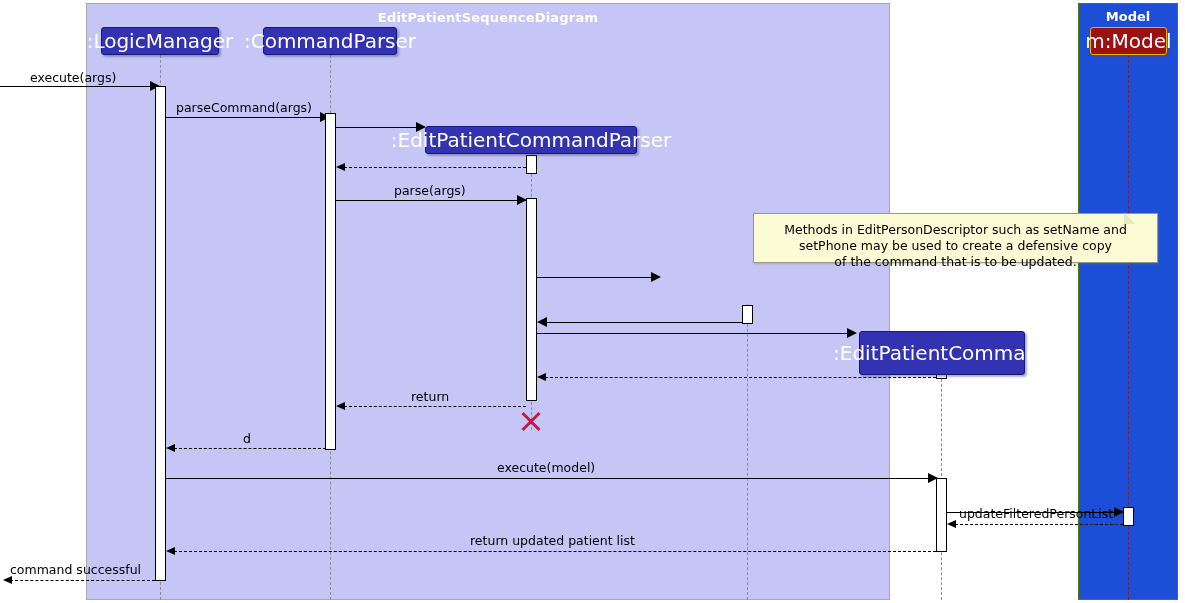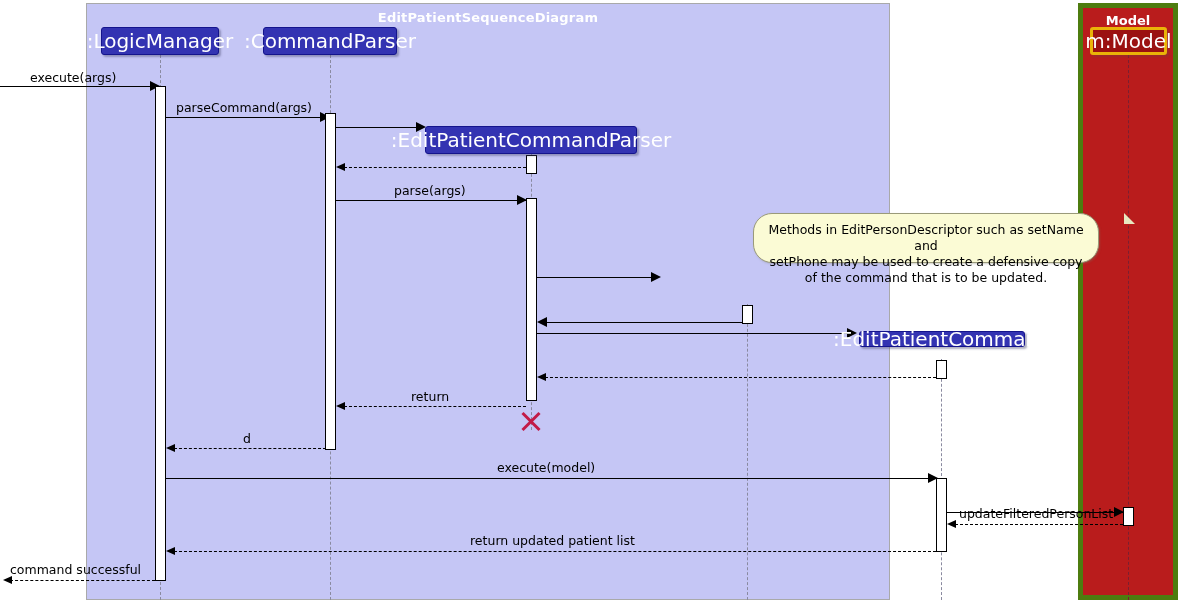--- a/index.html
+++ b/index.html
@@ -3,33 +3,33 @@
 <meta charset="utf-8">
 <style>
   html,body{margin:0;padding:0;background:#ffffff;}
   body{width:1185px;height:603px;position:relative;overflow:hidden;
        font-family:"DejaVu Sans","Liberation Sans",sans-serif;}
   #stage{position:absolute;left:0;top:0;width:1185px;height:603px;}
 
   
   .region{position:absolute;box-sizing:border-box;}
   .region-logic{background:#C5C6F5;border:1px solid #A9A9A9;}
-  .region-model{background:#b91c1c;border:5px solid #4d7c0f;}
+  .region-model{background:#1d4ed8;border:1px solid #4d7c0f;}
   .region-title{position:absolute;width:100%;text-align:center;color:#ffffff;
     font-weight:bold;font-size:13px;top:6px;left:0;letter-spacing:.2px;}
   .region-title-model{position:absolute;width:100%;text-align:center;color:#ffffff;
     font-weight:bold;font-size:13px;top:5px;left:0;}
 
   
   .lifebox{position:absolute;box-sizing:border-box;color:#ffffff;
     font-size:20px;line-height:1;display:flex;align-items:center;justify-content:center;
     border-radius:3px;white-space:nowrap;padding:0 10px;}
   .lb-blue{background:#3333B2;border:1px solid #14148C;
            box-shadow:2px 2px 2px rgba(80,80,120,.45);}
-  .lb-dark{background:#9B1111;border:3px solid #eab308;
+  .lb-dark{background:#9B1111;border:1px solid #eab308;
            box-shadow:2px 2px 2px rgba(120,60,60,.4);}
 
   
   .lifeline{position:absolute;width:0;border-left:1px dashed #8A8AA0;}
   .lifeline-red{position:absolute;width:0;border-left:1px dashed #7A2030;}
 
   
   .act{position:absolute;background:#ffffff;border:1px solid #000000;box-sizing:border-box;}
 
   
@@ -167,28 +167,28 @@
 
   <div class="lifebox lb-blue" style="left:263px;top:27px;width:134px;height:28px;">
     <span>:CommandParser</span>
   </div>
 
   <div class="lifebox lb-blue" style="left:425px;top:126px;width:212px;height:28px;">
     <span>:EditPatientCommandParser</span>
   </div>
 
 
-  <div class="lifebox lb-blue" style="left:859px;top:331px;width:166px;height:16px;">
+  <div class="lifebox lb-blue" style="left:859px;top:331px;width:166px;height:44px;">
     <span>:EditPatientCommand</span>
   </div>
 
   <div class="lifebox lb-dark" style="left:1090px;top:27px;width:77px;height:28px;">
     <span>m:Model</span>
   </div>
 
-  <div class="note" style="left:753px;top:213px;width:346px;height:50px;border-radius:19px;">
+  <div class="note" style="left:753px;top:213px;width:405px;height:50px;">
     <div>Methods in EditPersonDescriptor such as setName and</div>
     <div>setPhone may be used to create a defensive copy</div>
     <div>of the command that is to be updated.</div>
   </div>
   <div class="note-fold" style="left:1124px;top:213px;"></div>
 
 </div>
 
 </body></html>

